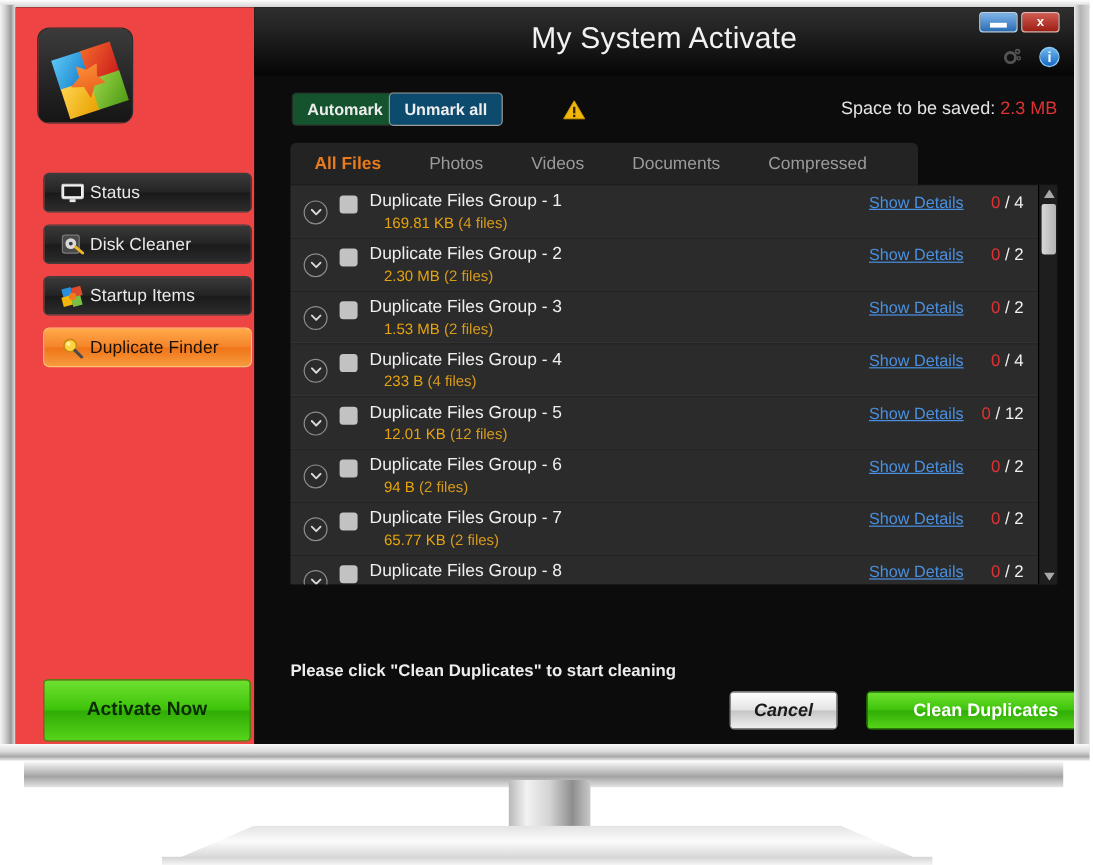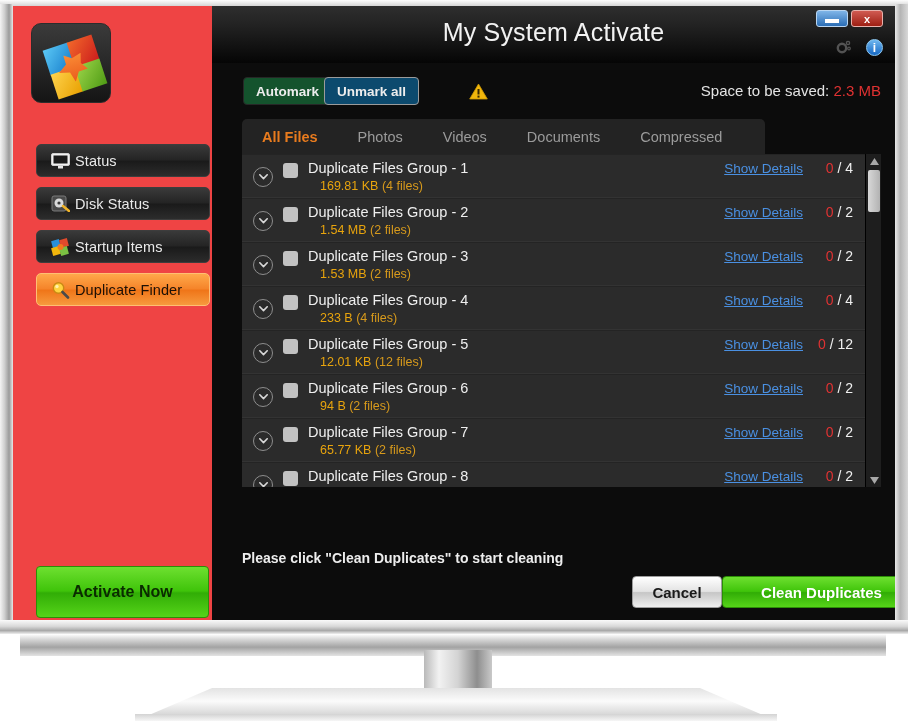--- a/index.html
+++ b/index.html
@@ -288,28 +288,29 @@
     border-radius: 2px;
     cursor: pointer;
   }
 
   
   .hint {
     position: absolute; left: 30px; top: 544px;
     color: #ededed; font-size: 14px; font-weight: bold;
   }
   .btn-cancel {
-    position: absolute; left: 420px; top: 570px;
+    position: absolute; left: 396px; top: 570px;
     width: 90px; height: 32px;
     border-radius: 4px;
     background: linear-gradient(to bottom,#ffffff 0%,#e3e3e3 48%,#c6c6c6 52%,#efefef 100%);
     border: 1px solid #9c9c9c;
     color: #1a1a1a; font-size: 15px; font-weight: bold;
     display: flex; align-items: center; justify-content: center;
     cursor: pointer;
+    font-style: italic;
   }
   .btn-clean {
     position: absolute; left: 510px; top: 570px;
     width: 199px; height: 32px;
     border-radius: 4px;
     background: linear-gradient(to bottom,#6ee030 0%,#3fc40a 48%,#31ad06 52%,#56d419 100%);
     border: 1px solid #2c8f06;
     color: #ffffff; font-size: 15px; font-weight: bold;
     display: flex; align-items: center; justify-content: center;
     cursor: pointer;
@@ -350,21 +351,21 @@
 
         <div class="nav-item">
           <span class="nav-icon">
             <svg width="19" height="17" viewBox="0 0 19 17">
               <rect x="1" y="1" width="14" height="15" rx="2" fill="#4a4a4a" stroke="#7a7a7a"></rect>
               <circle cx="8" cy="8" r="4.5" fill="#d9d9d9"></circle>
               <circle cx="8" cy="8" r="1.6" fill="#3a3a3a"></circle>
               <path d="M12 11 L18 16" stroke="#f0b429" stroke-width="2.5" stroke-linecap="round"></path>
             </svg>
           </span>
-          <span class="nav-label">Disk Status</span>
+          <span class="nav-label">Disk Cleaner</span>
         </div>
 
 
         <div class="nav-item">
           <span class="nav-icon">
             <svg width="19" height="18" viewBox="0 0 19 18">
               <rect x="1" y="2" width="8" height="8" fill="#2a8fd8" transform="rotate(-15 5 6)"></rect>
               <rect x="9" y="1" width="8" height="8" fill="#e04a2c" transform="rotate(-15 13 5)"></rect>
               <rect x="1" y="9" width="8" height="8" fill="#f2b60c" transform="rotate(-15 5 13)"></rect>
               <rect x="9" y="9" width="8" height="8" fill="#7bc043" transform="rotate(-15 13 13)"></rect>
@@ -455,21 +456,21 @@
               <span class="row-count"><span class="marked">0</span> <span>/ 4</span></span>
             </div>
             <div class="row">
               <span class="expand-icon">
                 <svg width="9" height="6" viewBox="0 0 9 6">
                   <path d="M0.8 0.8 L4.5 4.6 L8.2 0.8" fill="none" stroke="#d8d8d8" stroke-width="1.6" stroke-linecap="round" stroke-linejoin="round"></path>
                 </svg>
               </span>
               <span class="row-check"></span>
               <span class="row-title">Duplicate Files Group - 2</span>
-              <span class="row-sub"><span>1.54 MB</span> <span class="cnt">(2 files)</span></span>
+              <span class="row-sub"><span>2.30 MB</span> <span class="cnt">(2 files)</span></span>
               <span class="row-details">Show Details</span>
               <span class="row-count"><span class="marked">0</span> <span>/ 2</span></span>
             </div>
             <div class="row">
               <span class="expand-icon">
                 <svg width="9" height="6" viewBox="0 0 9 6">
                   <path d="M0.8 0.8 L4.5 4.6 L8.2 0.8" fill="none" stroke="#d8d8d8" stroke-width="1.6" stroke-linecap="round" stroke-linejoin="round"></path>
                 </svg>
               </span>
               <span class="row-check"></span>

